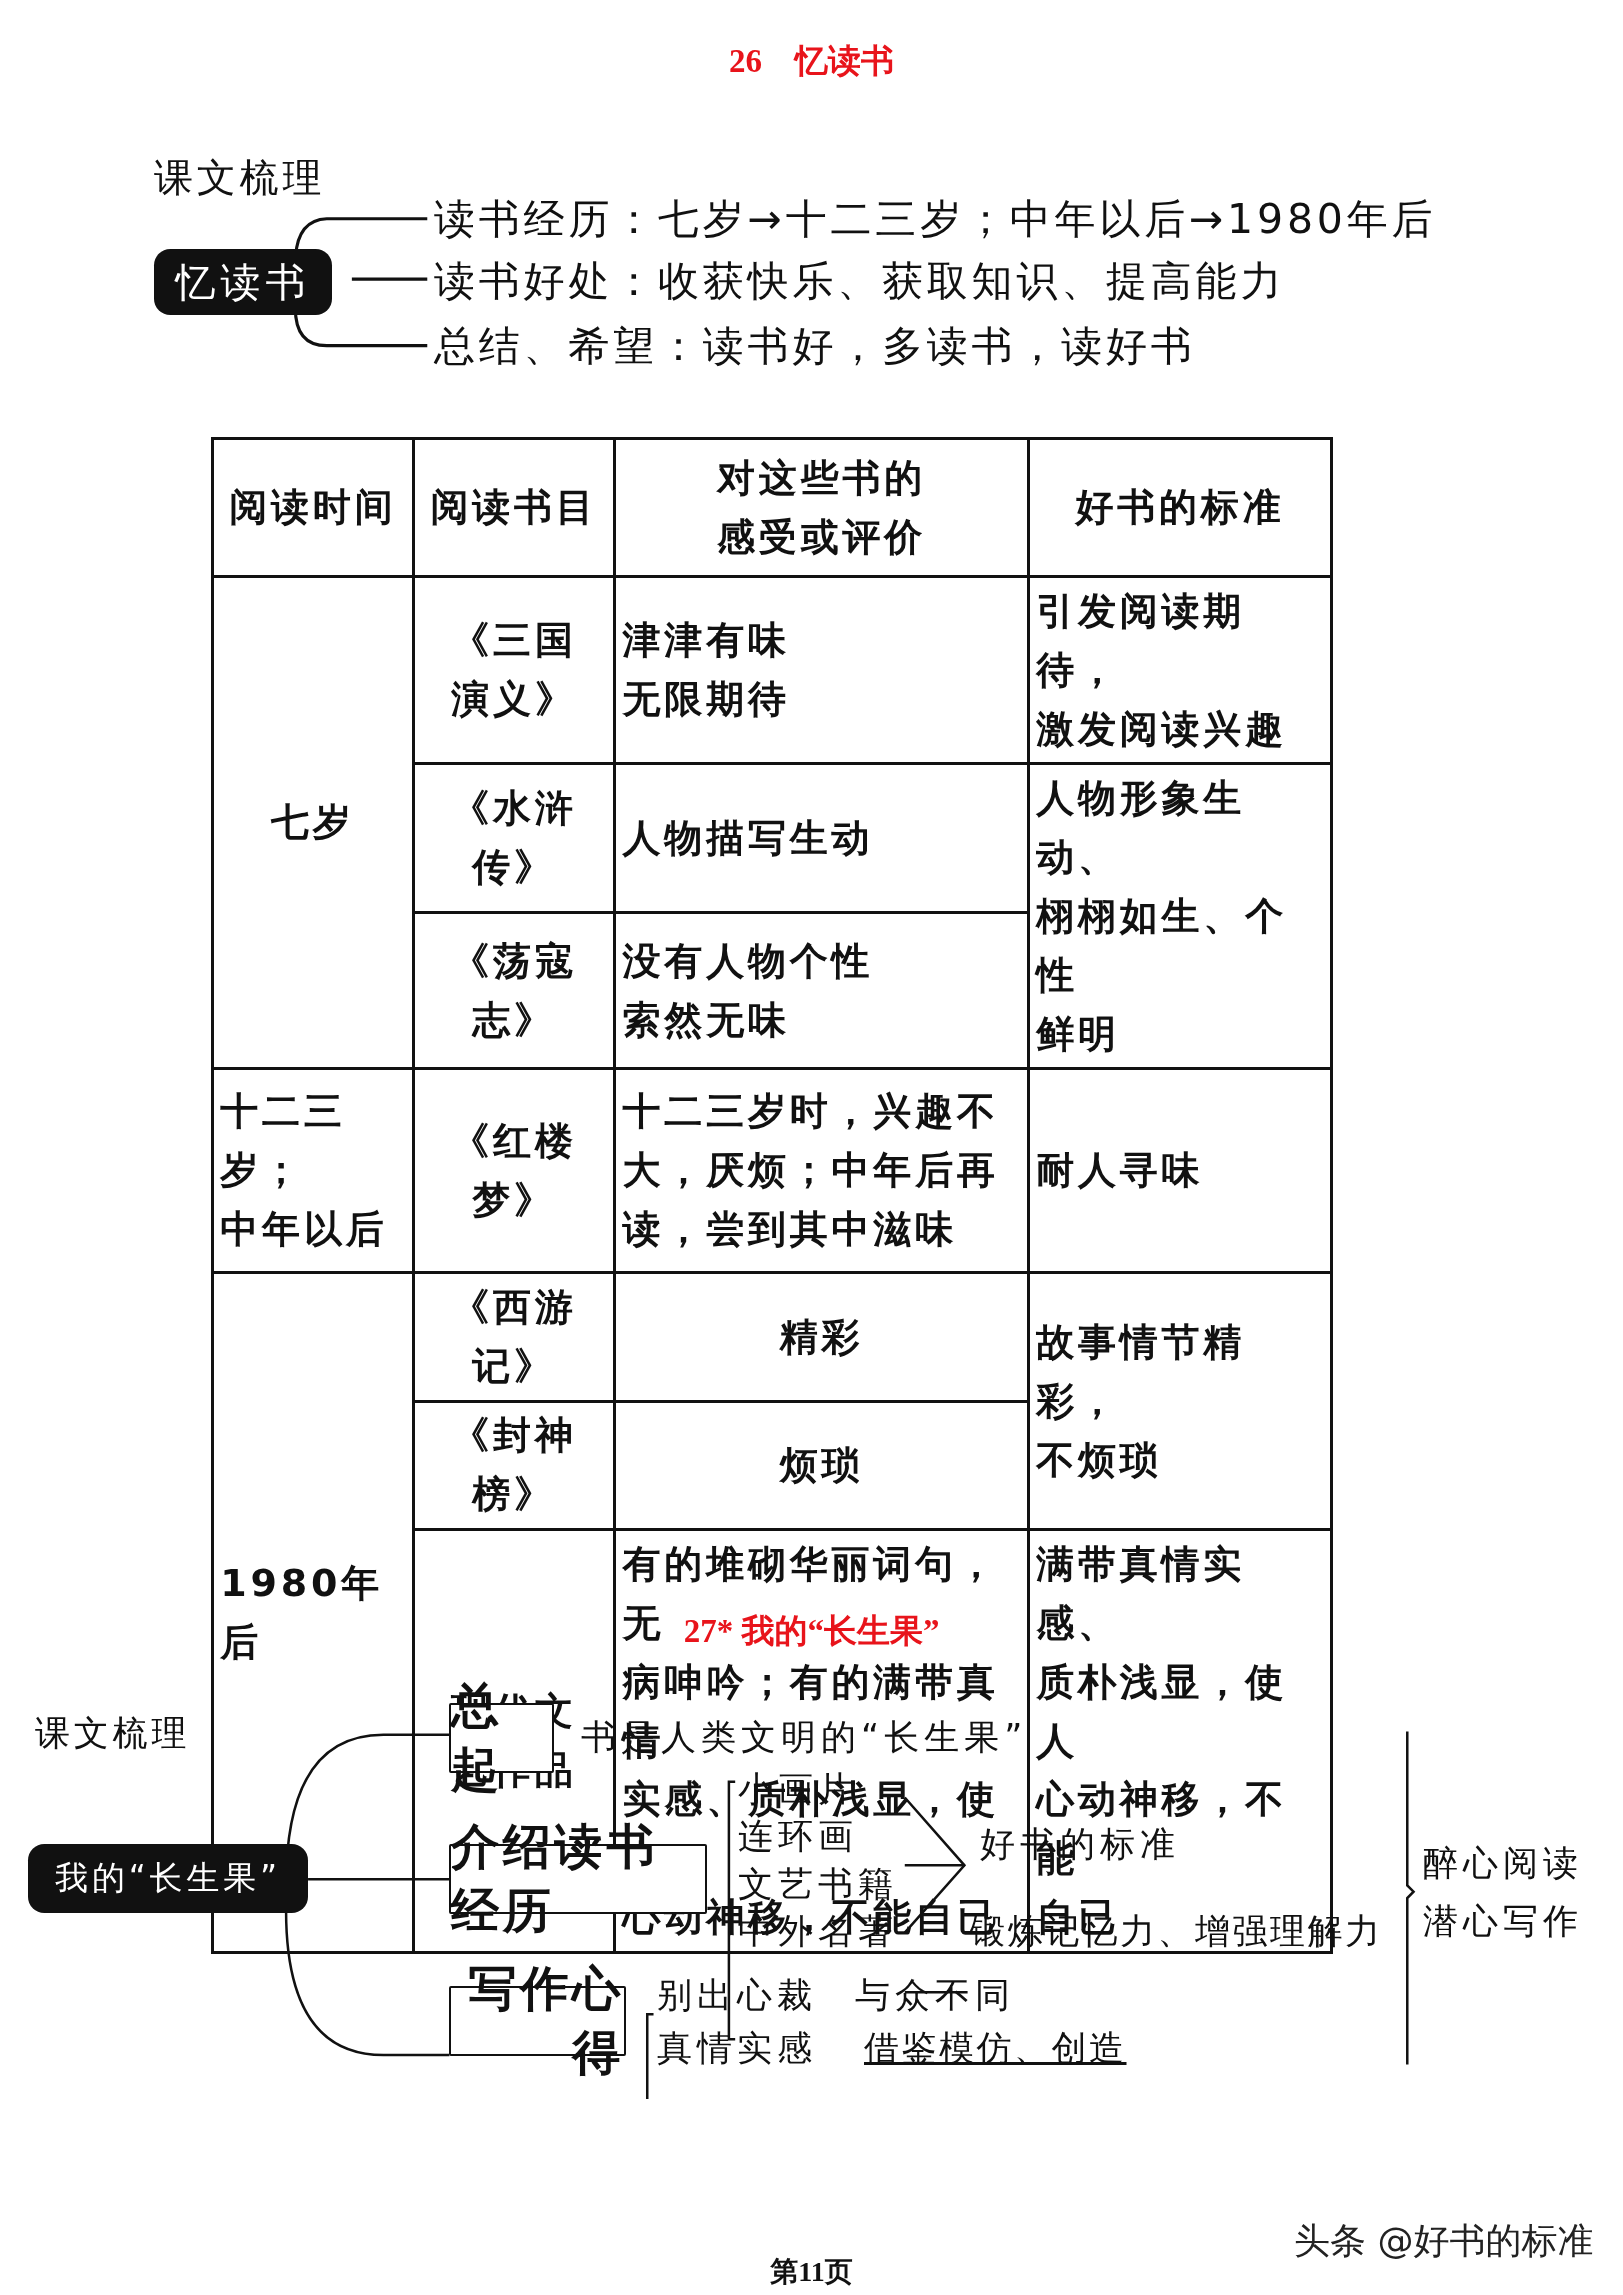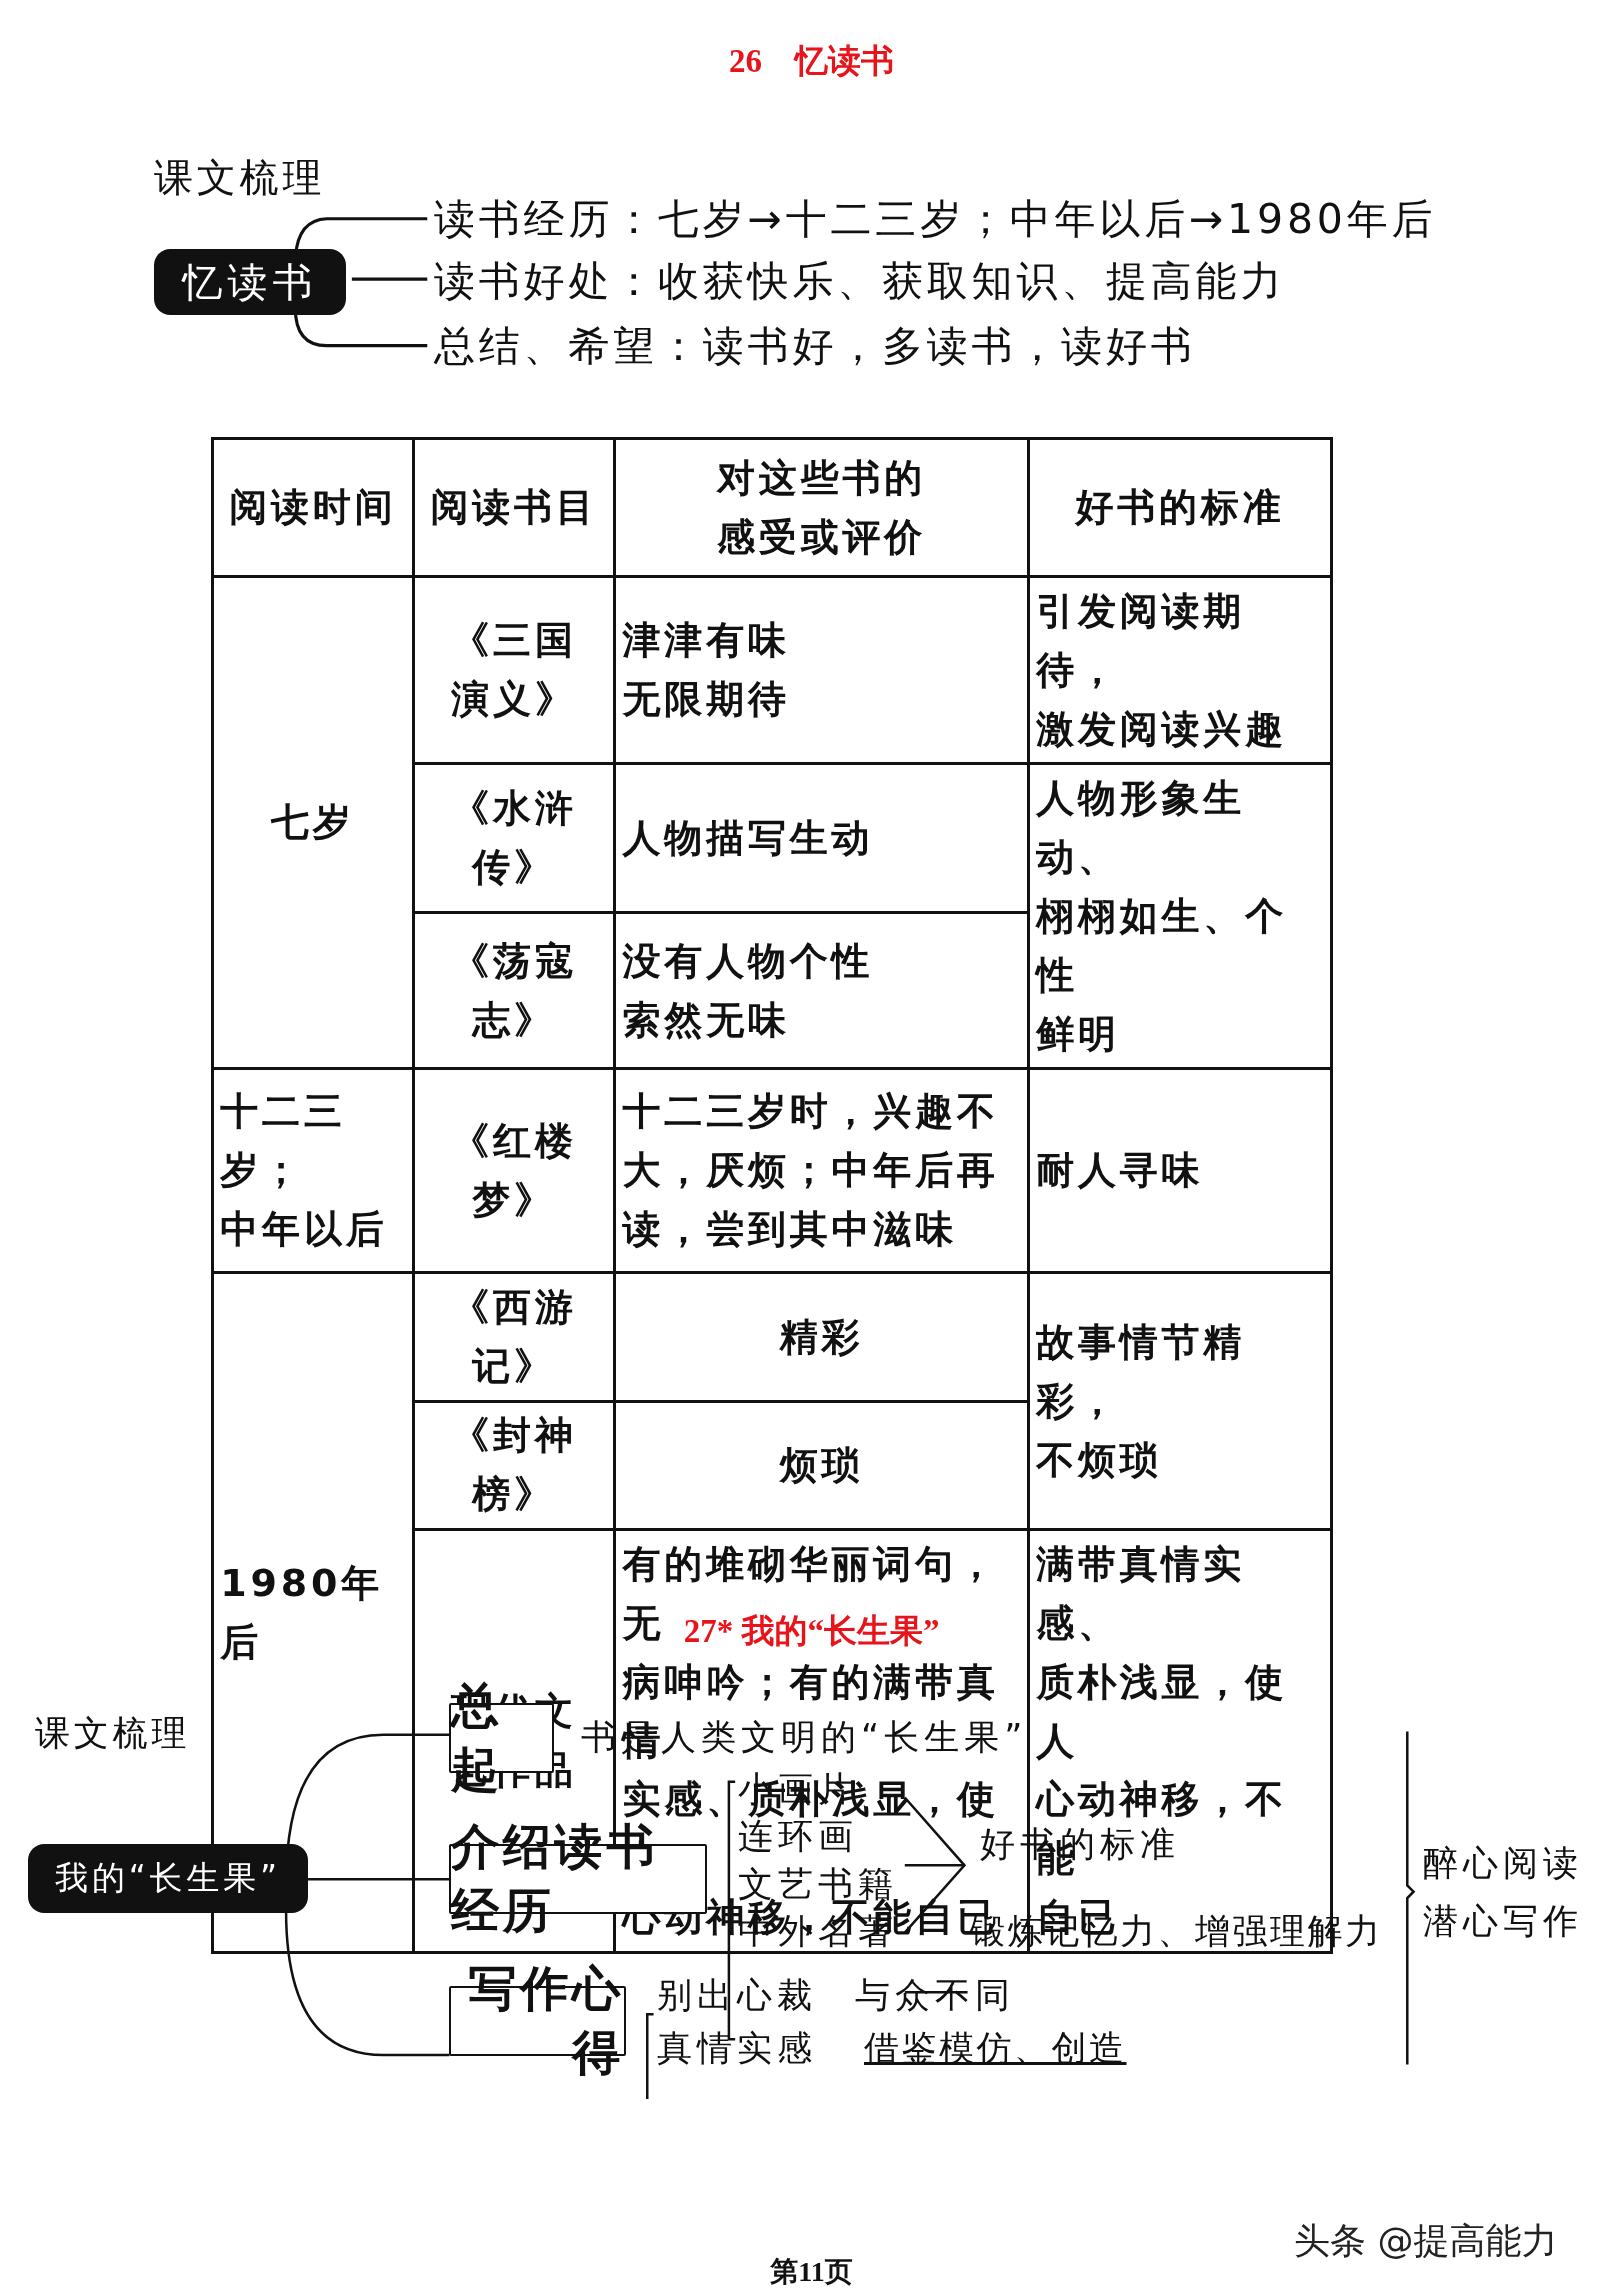--- a/index.html
+++ b/index.html
@@ -26,21 +26,21 @@
 
 <div class="abs hw sec-label" style="left:154px;top:151px;">课文梳理</div>
 
 <svg class="lines" width="1623" height="440" viewBox="0 0 2583 700">
   <path d="M600 348 L520 348 Q470 350 470 420" fill="none" stroke="#111" stroke-width="5"></path>
   <path d="M560 444 L680 444" fill="none" stroke="#111" stroke-width="5"></path>
   <path d="M470 490 Q470 550 520 550 L680 550" fill="none" stroke="#111" stroke-width="5"></path>
   <path d="M600 348 L680 348" fill="none" stroke="#111" stroke-width="5"></path>
 </svg>
 
-<div class="abs node-black hw" style="left:154px;top:249px;width:192px;height:66px;font-size:40px;letter-spacing:5px;">忆读书</div>
+<div class="abs node-black hw" style="left:154px;top:249px;width:178px;height:66px;font-size:40px;letter-spacing:5px;">忆读书</div>
 
 <div class="abs hw branch-text" style="left:434px;top:192px;">读书经历：七岁→十二三岁；中年以后→1980年后</div>
 <div class="abs hw branch-text" style="left:434px;top:254px;">读书好处：收获快乐、获取知识、提高能力</div>
 <div class="abs hw branch-text" style="left:434px;top:319px;">总结、希望：读书好，多读书，读好书</div>
 
 <table class="t hw">
   <colgroup>
     <col style="width:201px">
       <col style="width:202px">
       <col style="width:415px">
@@ -175,14 +175,14 @@
 <div class="abs box hw" style="left:449px;top:1986px;width:173px;height:66px;text-align:right;">写作心得</div>
 <div class="abs hw t2" style="left:657px;top:1972px;">别出心裁</div>
 <div class="abs hw t2" style="left:855px;top:1972px;">与众不同</div>
 <div class="abs hw t2" style="left:657px;top:2025px;">真情实感</div>
 <div class="abs hw t2" style="left:864px;top:2025px;letter-spacing:2.5px;text-decoration:underline;">借鉴模仿、创造</div>
 
 <div class="abs hw t2" style="left:1423px;top:1840px;">醉心阅读</div>
 <div class="abs hw t2" style="left:1423px;top:1898px;">潜心写作</div>
 
 <div class="abs" style="left:0;width:100%;top:2253px;text-align:center;font-family:'Liberation Serif',serif;font-weight:bold;font-size:28px;">第11页</div>
-<div class="abs hw" style="left:1294px;top:2217px;font-size:36px;color:#222;text-shadow:0 0 1.9px #fff,1.3px 1.3px 0 #fff;">头条 @提高能力</div>
+<div class="abs hw" style="left:1294px;top:2217px;font-size:36px;color:#222;text-shadow:0 0 1.9px #fff,1.3px 1.3px 0 #fff;">头条 @好书的标准</div>
 
 
 </body></html>

